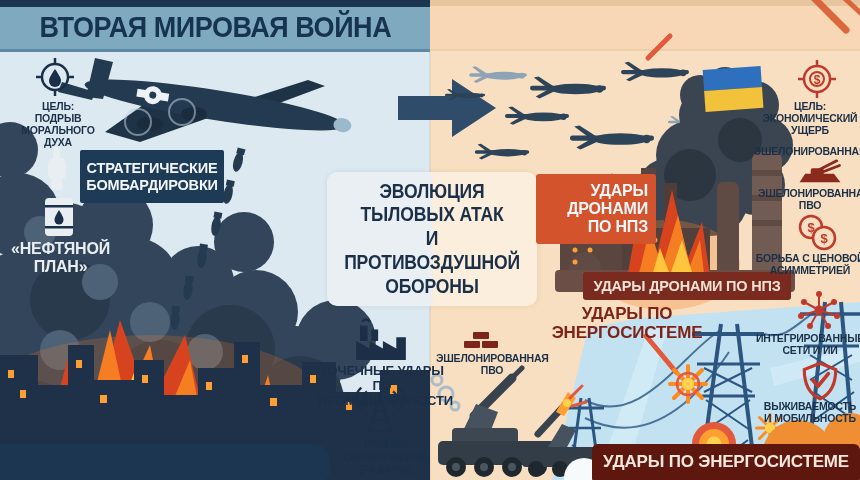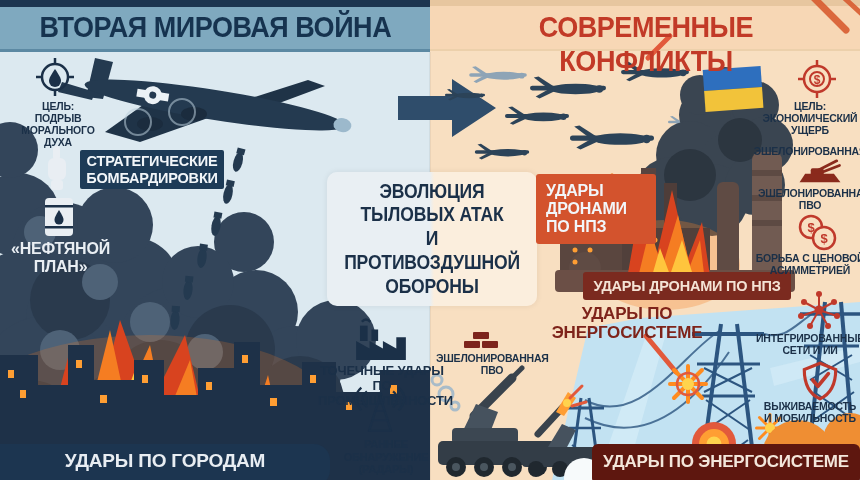--- a/index.html
+++ b/index.html
@@ -315,37 +315,36 @@
     <circle cx="567" cy="403" r="4" fill="#ffd34d"></circle>
   </g>
 
   <circle cx="798" cy="456" r="36" fill="#ef8e33"></circle>
   <circle cx="850" cy="440" r="27" fill="#ef8e33"></circle>
   <circle cx="584" cy="478" r="20" fill="#f7fafb"></circle>
   <rect x="592" y="444" width="268" height="40" rx="6" fill="#5e170f"></rect>
 </svg>
 
 <div class="abs hdr" style="left:0;top:10px;width:430px;color:#16334f;"><span class="cond">ВТОРАЯ МИРОВАЯ ВОЙНА</span></div>
-<div class="abs hdr" style="left:432px;top:10px;width:428px;color:#c23a27;"><span class="cond">СОВРЕМЕННЫЕ КОНФЛИКТЫ</span></div>
 
 <div class="abs iconbox" style="left:34px;top:56px;width:42px;height:42px;">
   <svg width="42" height="42" viewBox="0 0 42 42">
     <circle cx="21" cy="21" r="13" fill="none" stroke="#1b3048" stroke-width="2.5"></circle>
     <line x1="21" y1="2" x2="21" y2="9" stroke="#1b3048" stroke-width="2.5"></line>
     <line x1="21" y1="33" x2="21" y2="40" stroke="#1b3048" stroke-width="2.5"></line>
     <line x1="2" y1="21" x2="9" y2="21" stroke="#1b3048" stroke-width="2.5"></line>
     <line x1="33" y1="21" x2="40" y2="21" stroke="#1b3048" stroke-width="2.5"></line>
     <path d="M21,13 C17,19 15,22 15,25 a6,6 0 0 0 12,0 C27,22 25,19 21,13 Z" fill="#1b3048"></path>
   </svg>
 </div>
 <div class="abs lbl navy" style="left:2px;top:100px;width:112px;font-size:10.5px;">ЦЕЛЬ:
 ПОДРЫВ МОРАЛЬНОГО
 ДУХА</div>
 
-<div class="abs lbl white" style="left:80px;top:150px;width:136px;font-size:14.5px;background:#1d3b57;padding:3px 4px;border-radius:2px;">СТРАТЕГИЧЕСКИЕ
+<div class="abs lbl white" style="left:80px;top:150px;width:136px;font-size:14.5px;background:#1d3b57;padding:10px 4px;border-radius:2px;">СТРАТЕГИЧЕСКИЕ
 БОМБАРДИРОВКИ</div>
 
 <div class="abs iconbox" style="left:40px;top:142px;width:34px;height:52px;">
   <svg width="34" height="52" viewBox="0 0 34 52">
     <rect x="13" y="4" width="7" height="14" rx="3.5" fill="#e9eef3"></rect>
     <rect x="8" y="16" width="18" height="22" rx="6" fill="#e9eef3"></rect>
     <rect x="11" y="38" width="12" height="10" rx="3" fill="#e9eef3"></rect>
   </svg>
 </div>
 
@@ -353,21 +352,20 @@
   <svg width="34" height="42" viewBox="0 0 34 42">
     <rect x="3" y="2" width="28" height="38" rx="4" fill="#e9eef3"></rect>
     <rect x="3" y="9" width="28" height="2.5" fill="#1b3048"></rect>
     <rect x="3" y="30" width="28" height="2.5" fill="#1b3048"></rect>
     <path d="M17,14 C14,19 12.5,21.5 12.5,24 a4.5,4.5 0 0 0 9,0 C21.5,21.5 20,19 17,14 Z" fill="#1b3048"></path>
   </svg>
 </div>
 <div class="abs lbl" style="left:8px;top:240px;width:105px;font-size:16px;color:#e9eef3;">«НЕФТЯНОЙ
 ПЛАН»</div>
 
-<div class="abs lbl nowrap" style="left:10px;top:450px;width:310px;font-size:19px;color:#e8edf2;">УДАРЫ ПО ГОРОДАМ</div>
 
 <div class="abs" style="left:327px;top:172px;width:210px;height:134px;border-radius:10px;
      background:linear-gradient(90deg,#e9eff3 0%,#e9eff3 49%,#fbeedd 51%,#fbeedd 100%);
      display:flex;align-items:center;justify-content:flex-start;box-shadow:0 0 6px rgba(0,0,0,0.08);">
   <span class="cond lbl navy" style="font-size:19.5px;line-height:1.22;">ЭВОЛЮЦИЯ
 ТЫЛОВЫХ АТАК
 И ПРОТИВОЗДУШНОЙ
 ОБОРОНЫ</span>
 </div>
 
@@ -393,21 +391,21 @@
     <path d="M16,22 C10,16 10,10 16,5" stroke="#1b3048" stroke-width="2.5" fill="none"></path>
     <path d="M10,25 C2,17 2,8 10,1" stroke="#1b3048" stroke-width="2.5" fill="none"></path>
     <path d="M44,22 C50,16 50,10 44,5" stroke="#1b3048" stroke-width="2.5" fill="none"></path>
     <path d="M50,25 C58,17 58,8 50,1" stroke="#1b3048" stroke-width="2.5" fill="none"></path>
   </svg>
 </div>
 <div class="abs lbl navy" style="left:326px;top:438px;width:120px;font-size:11px;">РАННЕЕ ОБНАРУЖЕНИЕ
 (РАДАРЫ)</div>
 
 <div class="abs lbl white" style="left:536px;top:174px;width:102px;font-size:16px;background:#d3532d;
-     padding:8px 8px 8px 10px;border-radius:3px;text-align:left;line-height:1.12;">УДАРЫ
+     padding:8px 8px 8px 10px;border-radius:3px;text-align:right;line-height:1.12;">УДАРЫ
 ДРОНАМИ
 ПО НПЗ</div>
 
 <div class="abs lbl nowrap" style="left:583px;top:272px;width:208px;height:28px;background:#7b2a1f;border-radius:3px;
      font-size:14.5px;color:#f4e3d5;display:flex;align-items:center;justify-content:center;">УДАРЫ ДРОНАМИ ПО НПЗ</div>
 
 <div class="abs lbl" style="left:542px;top:304px;width:170px;font-size:17px;color:#7e231a;line-height:1.12;">УДАРЫ ПО
 ЭНЕРГОСИСТЕМЕ</div>
 
 <div class="abs iconbox" style="left:462px;top:332px;width:40px;height:18px;">

